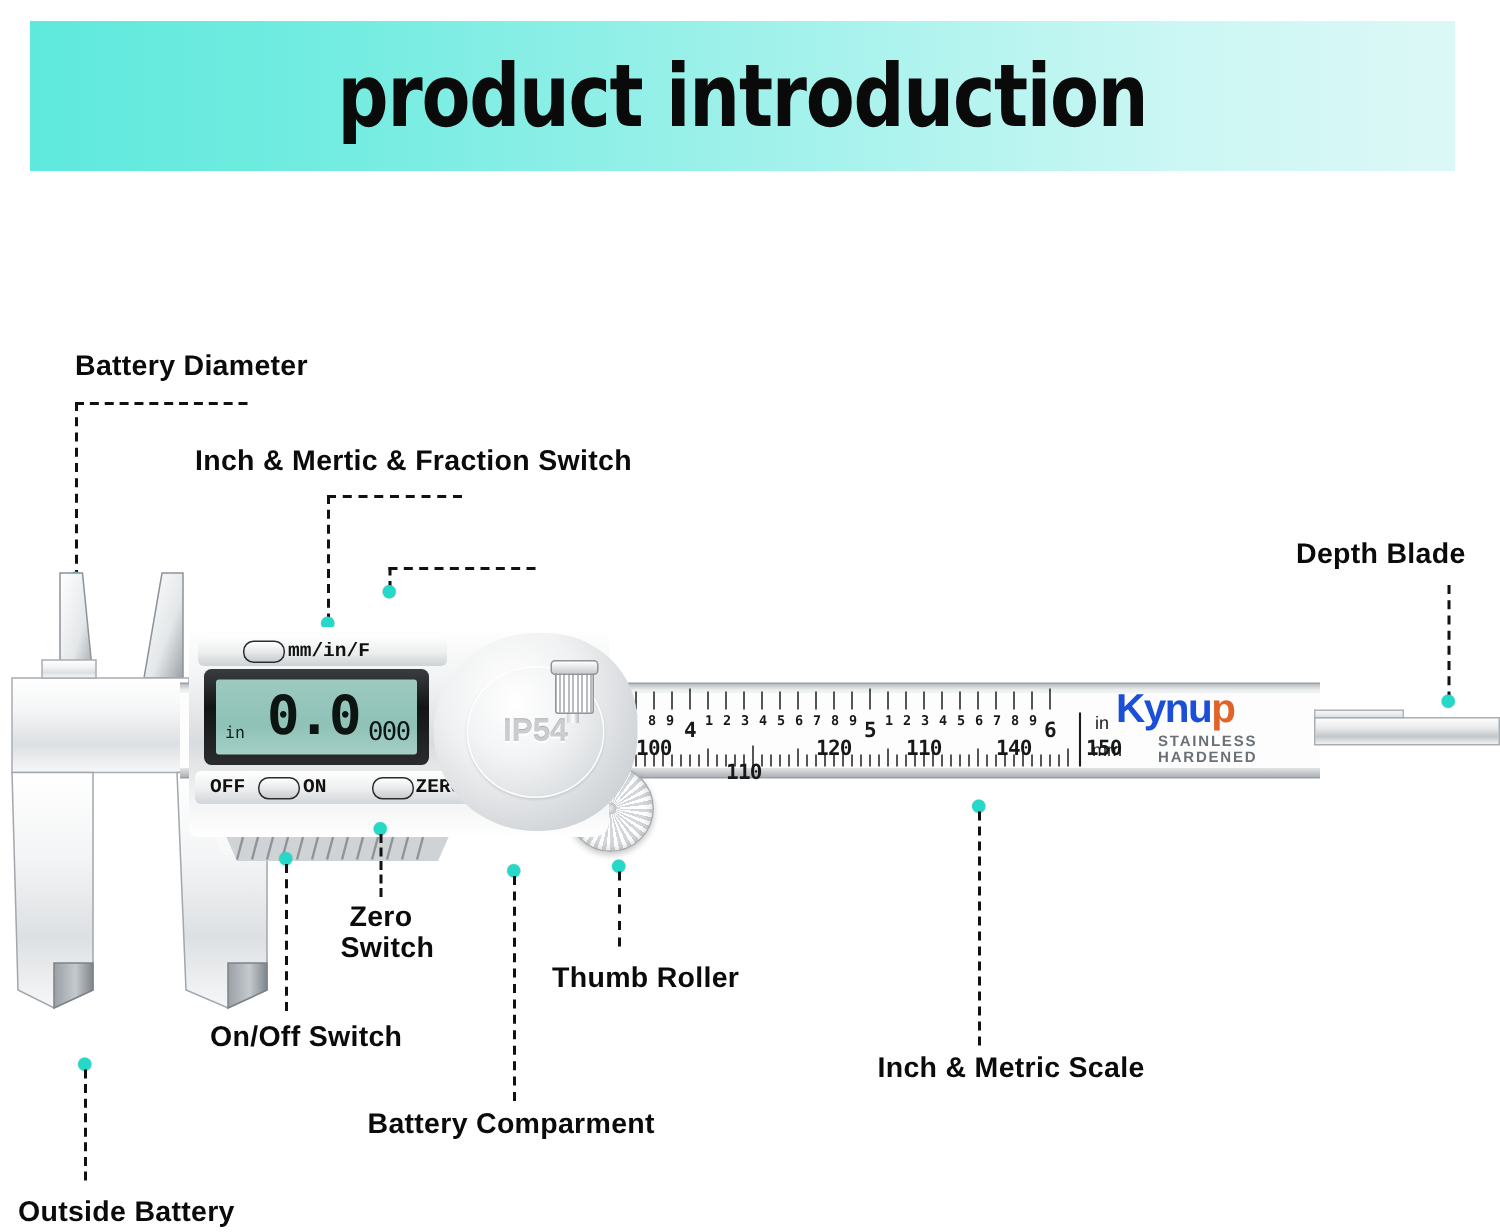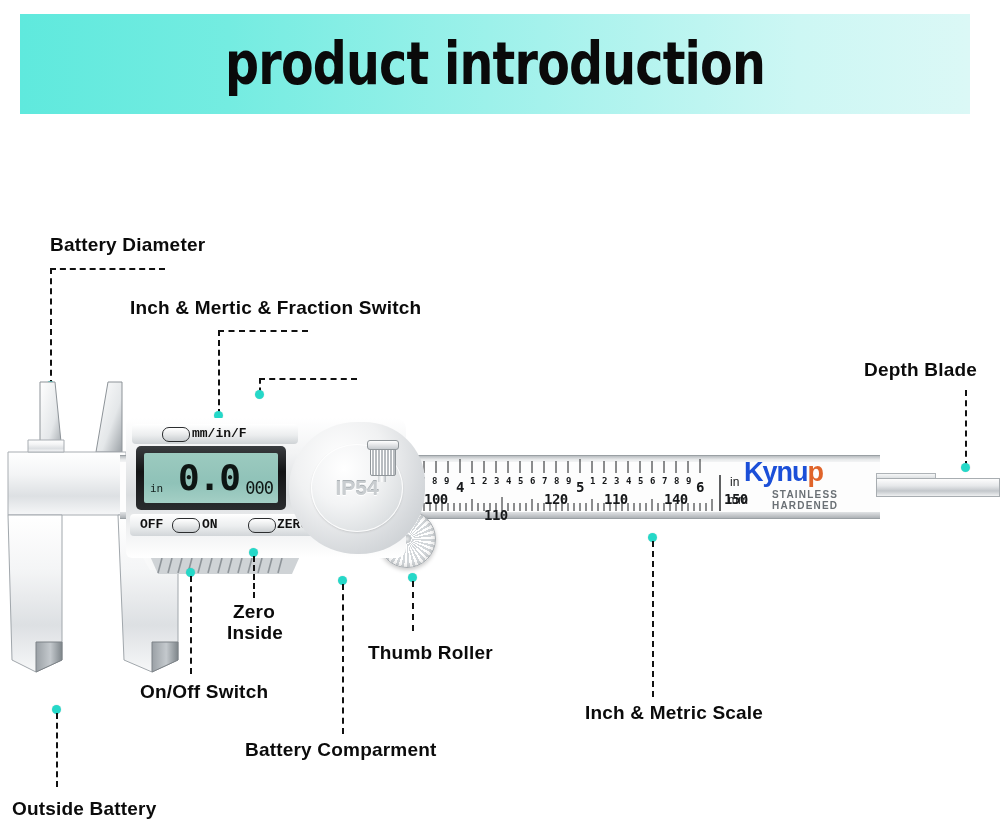--- a/index.html
+++ b/index.html
@@ -496,21 +496,21 @@
       <div class="clampscrew"></div>
       <div class="clampscrew-top"></div>
     </div>
   </div>
 
   <div class="dot" style="left:249px;top:548px;"></div>
   <div class="leader">
     <div class="seg-v" style="left:253px;top:556px;height:42px;"></div>
   </div>
   <div class="label" style="left:233px;top:601px;">Zero</div>
-  <div class="label" style="left:227px;top:622px;">Inside</div>
+  <div class="label" style="left:227px;top:622px;">Switch</div>
 
   <div class="dot" style="left:186px;top:568px;"></div>
   <div class="leader">
     <div class="seg-v" style="left:190px;top:576px;height:98px;"></div>
   </div>
   <div class="label" style="left:140px;top:681px;">On/Off Switch</div>
 
   <div class="dot" style="left:408px;top:573px;"></div>
   <div class="leader">
     <div class="seg-v" style="left:412px;top:581px;height:50px;"></div>

